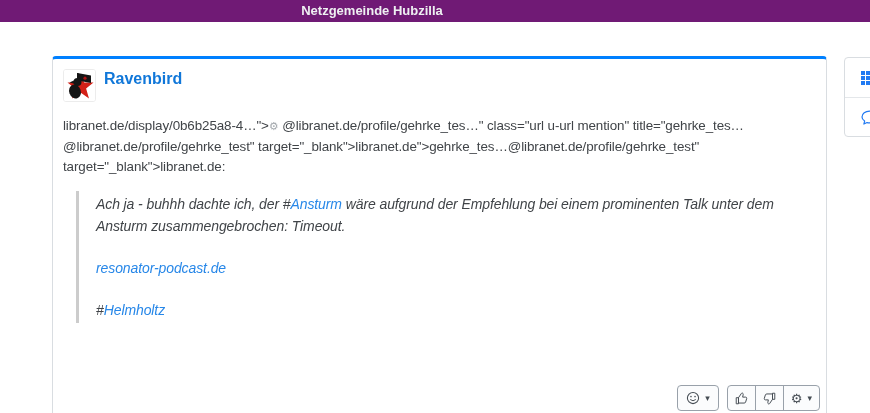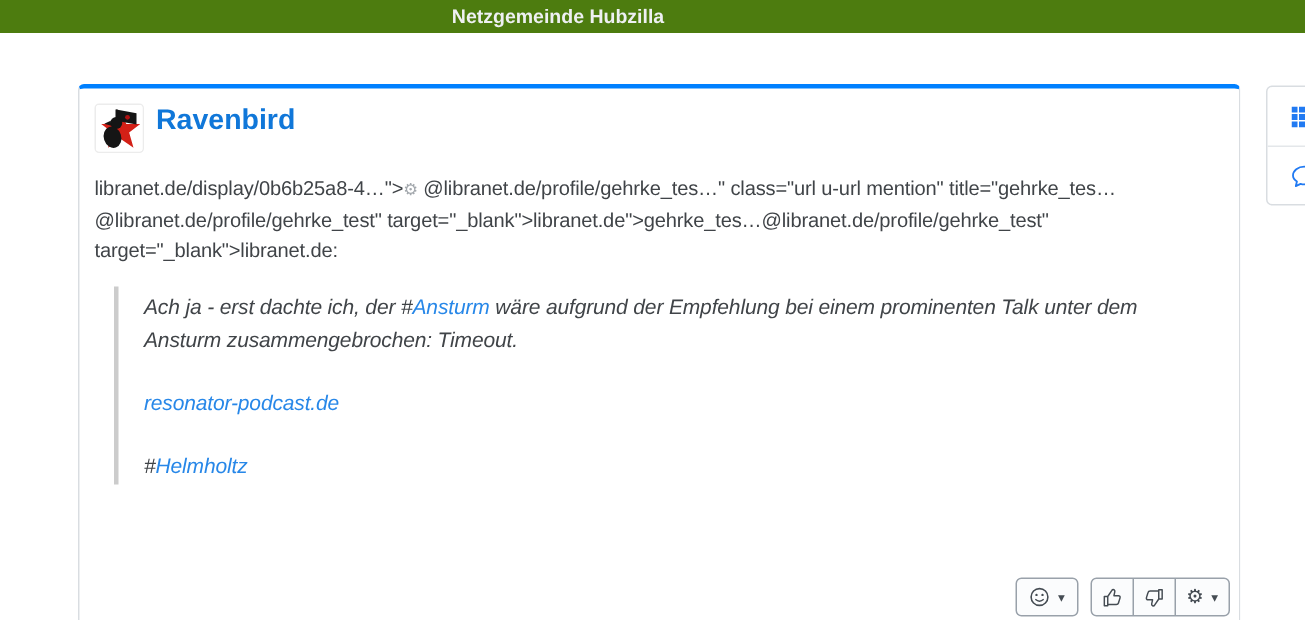--- a/index.html
+++ b/index.html
@@ -1,33 +1,33 @@
 <!DOCTYPE html>
 <html><head>
 <meta charset="utf-8">
 <style>
   * { margin:0; padding:0; box-sizing:border-box; }
   html,body { width:870px; height:413px; overflow:hidden; background:#fff;
     font-family:"Liberation Sans", sans-serif; }
 
   
-  .navbar { position:absolute; left:0; top:0; width:870px; height:22px; background:#4d7c0f; }
+  .navbar { position:absolute; left:0; top:0; width:870px; height:22px; background:#701a75; }
   .navbar-title { position:absolute; left:0; top:0; width:744px; height:22px;
     text-align:center; line-height:22px; color:#eef0f2; font-size:13px; font-weight:bold; }
 
   
   .card { position:absolute; left:52px; top:56px; width:775px; height:390px;
     background:#fff; border:1px solid #d9dde1; border-top:3px solid #0080ff;
     border-radius:4px 4px 0 0; }
   .card-inner { position:relative; padding:10px; }
 
   .post-header { position:relative; height:34px; }
   .avatar { position:absolute; left:0; top:0; width:33px; height:33px; border-radius:3px;
     overflow:hidden; border:1px solid #ececec; background:#fff; cursor:pointer; }
-  .author { position:absolute; left:41px; top:1px; font-size:19px; font-weight:bold;
+  .author { position:absolute; left:41px; top:1px; font-size:16px; font-weight:bold;
     color:#1077d9; text-decoration:none; cursor:pointer; }
   .meta { position:absolute; left:41px; top:18px; font-size:12px; color:#8f9498; }
 
   .post-body { margin-top:13px; font-size:13.4px; line-height:20px; color:#404448;
     letter-spacing:-0.1px; word-wrap:break-word; }
   .inline-gear { font-family:"DejaVu Sans", sans-serif; font-size:11px; color:#a3a8ad; }
 
   blockquote.post-quote { margin:14px 25px 0 13px; border-left:3px solid #ccc;
     padding:2px 0 2px 17px; font-style:italic; font-size:14px; line-height:22px;
     color:#404448; letter-spacing:-0.1px; }
@@ -79,21 +79,21 @@
           <polygon points="9.8,10.5 5.5,12.5 10.2,13.8" fill="#151515"></polygon>
           <ellipse cx="11" cy="21.5" rx="5.8" ry="7.2" fill="#151515" transform="rotate(-18 11 21.5)"></ellipse>
         </svg>
       </span>
       <a class="author">Ravenbird</a>
     </div>
 
     <div class="post-body"><span>libranet.de/display/0b6b25a8-4…"&gt;</span><span class="inline-gear">⚙</span><span> @libranet.de/profile/gehrke_tes…" class="url u-url mention" title="gehrke_tes… @libranet.de/profile/gehrke_test" target="_blank"&gt;libranet.de"&gt;gehrke_tes…@libranet.de/profile/gehrke_test" target="_blank"&gt;libranet.de:</span></div>
 
     <blockquote class="post-quote">
-      <p><span>Ach ja - erst dachte ich, der #</span><a>Ansturm</a><span> wäre aufgrund der Empfehlung bei einem prominenten Talk unter dem Ansturm zusammengebrochen: Timeout.</span></p>
+      <p><span>Ach ja - buhhh dachte ich, der #</span><a>Ansturm</a><span> wäre aufgrund der Empfehlung bei einem prominenten Talk unter dem Ansturm zusammengebrochen: Timeout.</span></p>
       <p><a>resonator-podcast.de</a></p>
       <p><span>#</span><a>Helmholtz</a></p>
     </blockquote>
 
     <div class="post-actions">
       <div class="abtn abtn-emoji">
         <svg class="icon-svg" width="14" height="14" viewBox="0 0 16 16">
           <circle cx="8" cy="8" r="6.4" fill="none" stroke="#454c53" stroke-width="1.2"></circle>
           <circle cx="5.7" cy="6.4" r="0.9" fill="#454c53"></circle>
           <circle cx="10.3" cy="6.4" r="0.9" fill="#454c53"></circle>

